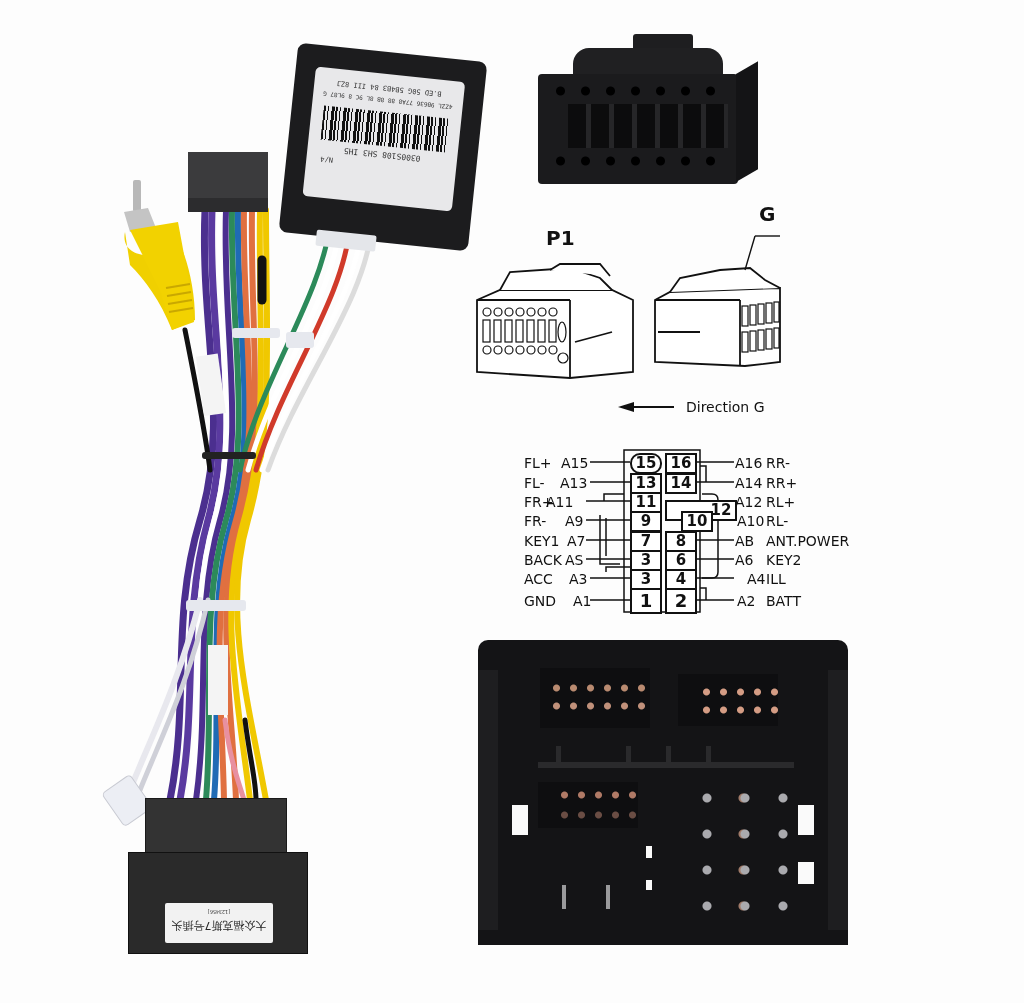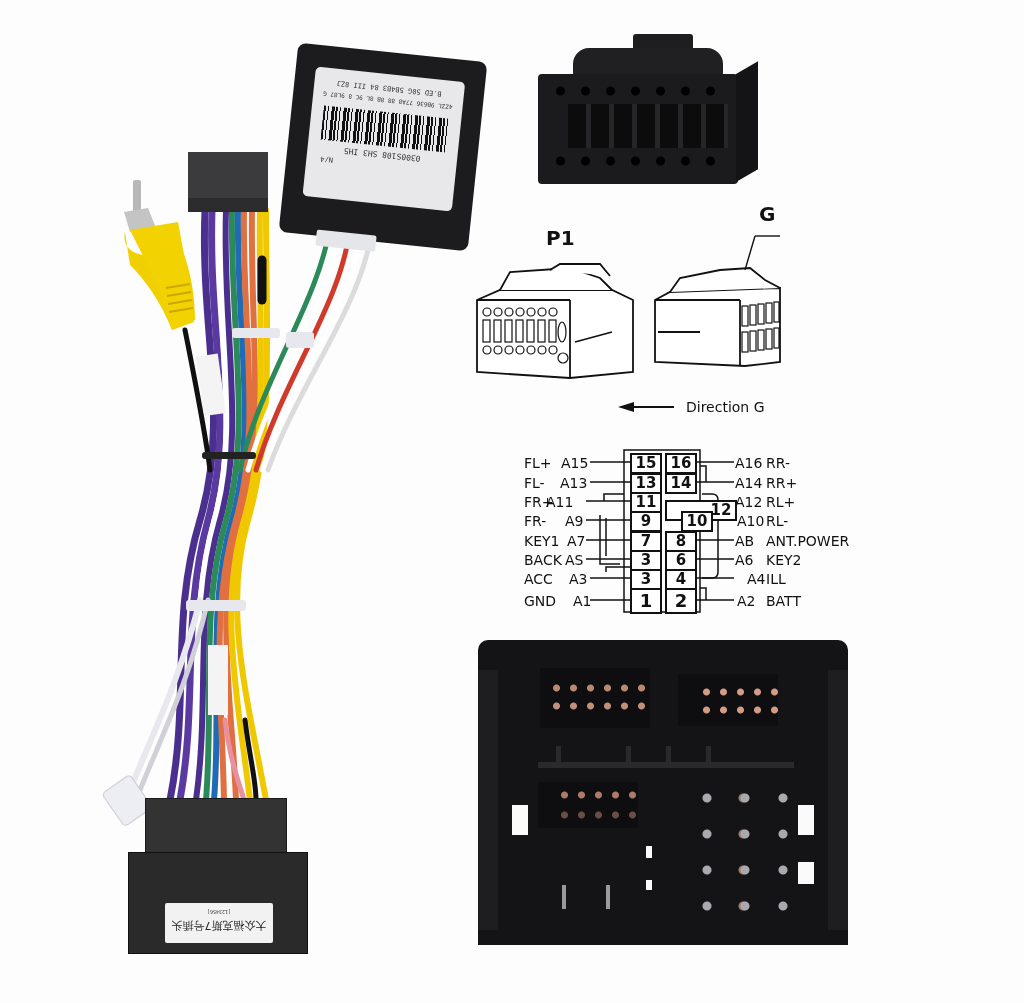--- a/index.html
+++ b/index.html
@@ -201,21 +201,21 @@
   </g>
 </svg>
 
 <div class="dir-text" style="left:686px;top:399px;">Direction G</div>
 
 <div class="abs" style="left:0;top:0;width:1024px;height:978px;pointer-events:none;">
 
   <div>
     <span class="pin-label" style="left:524px;top:455px;">FL+</span>
     <span class="pin-label" style="left:561px;top:455px;">A15</span>
-    <span class="pin-box" style="left:630px;top:453px;">15</span>
+    <span class="pin-box" style="left:630px;top:453px;border-radius:10px;">15</span>
   </div>
   <div>
     <span class="pin-label" style="left:524px;top:475px;">FL-</span>
     <span class="pin-label" style="left:560px;top:475px;">A13</span>
     <span class="pin-box" style="left:630px;top:473px;">13</span>
   </div>
   <div>
     <span class="pin-label" style="left:524px;top:494px;">FR+</span>
     <span class="pin-label" style="left:546px;top:494px;">A11</span>
     <span class="pin-box" style="left:630px;top:492px;">11</span>

